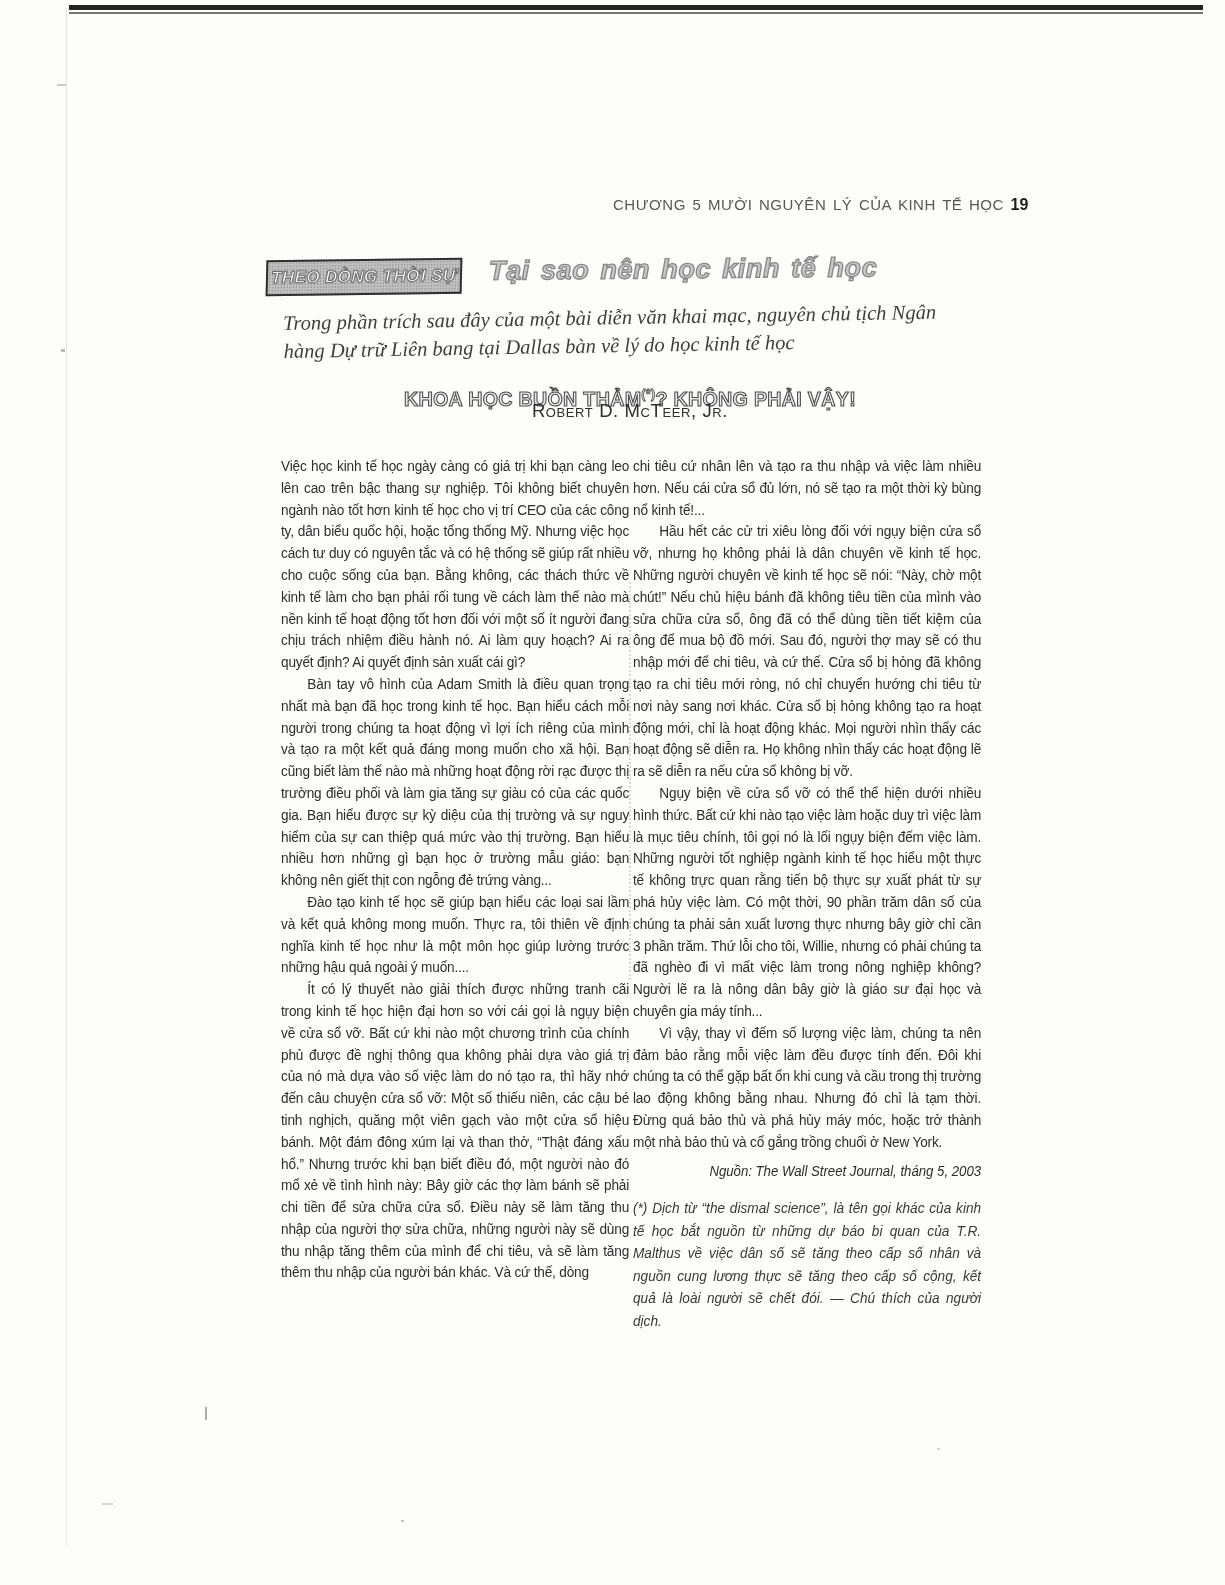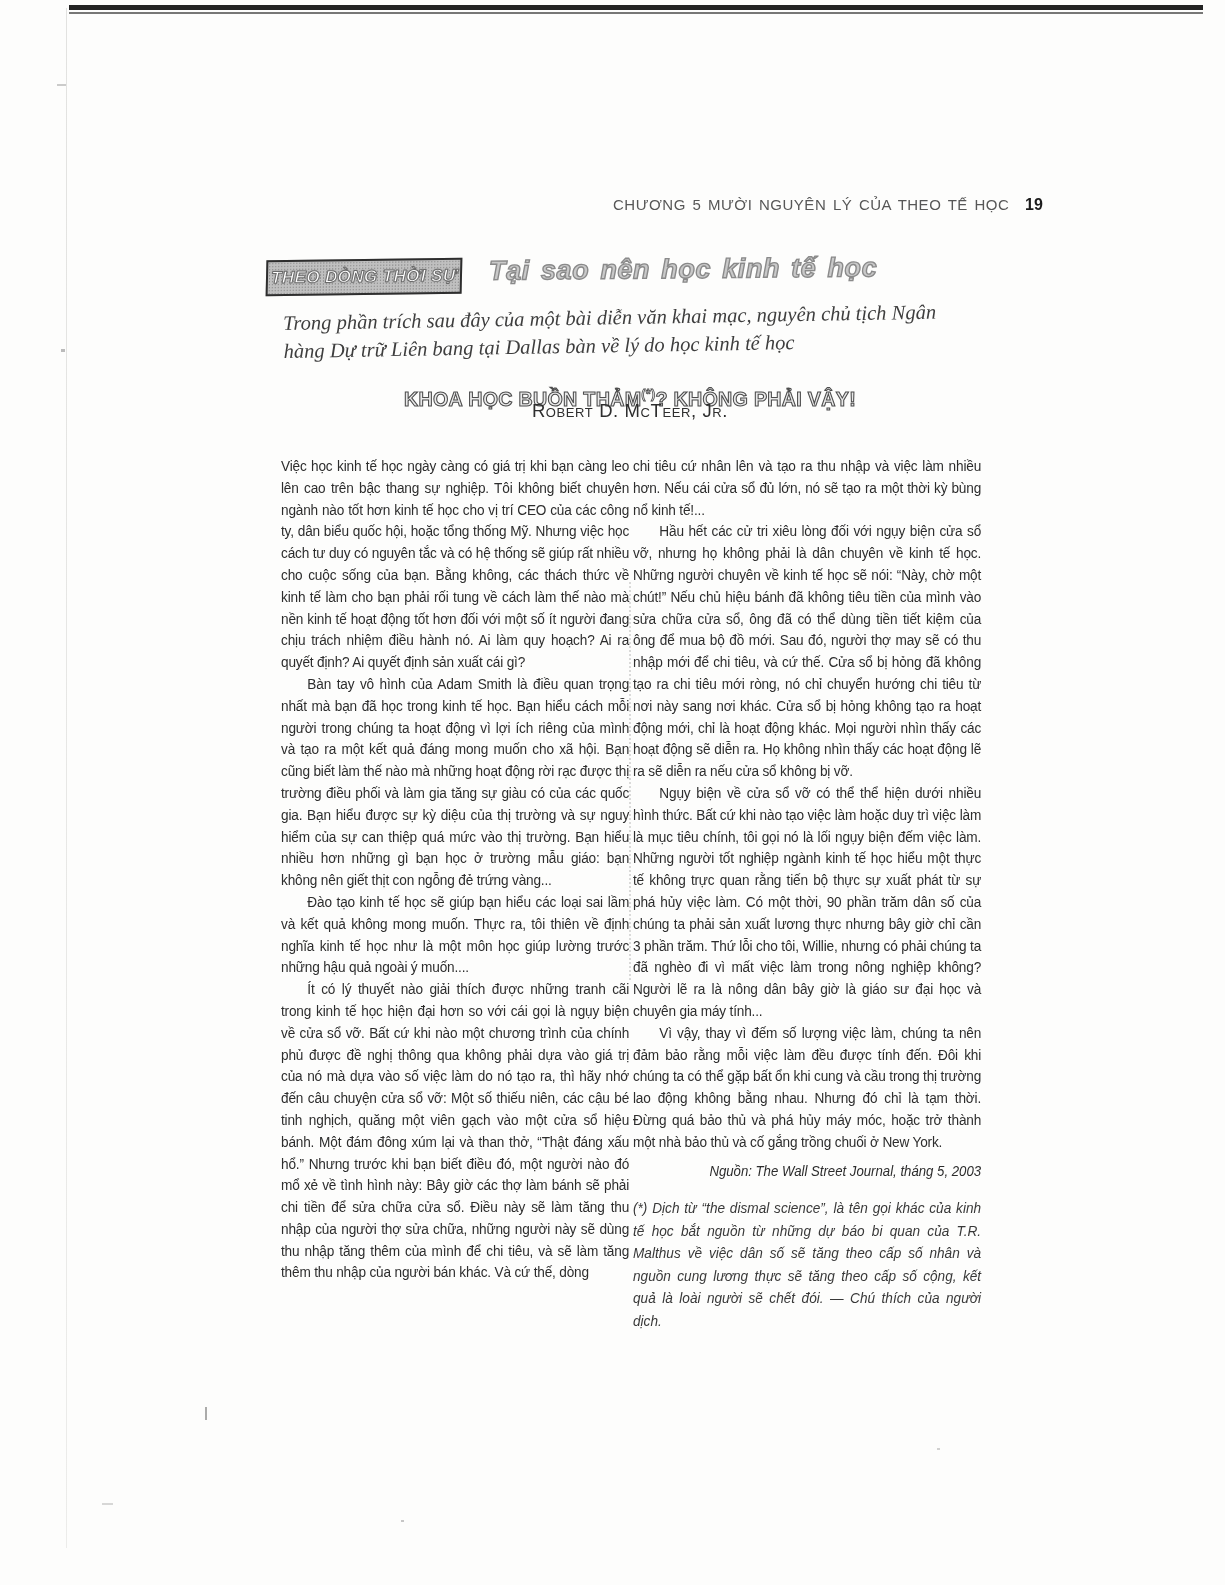--- a/index.html
+++ b/index.html
@@ -11,21 +11,21 @@
   .abs{position:absolute;}
   
   .top-rule{left:69px;top:5px;width:1134px;height:5px;background:#232323;}
   .top-rule2{left:69px;top:12px;width:1134px;height:2px;background:#4a4a4a;opacity:.75;}
   .page-edge{left:66px;top:8px;width:1px;height:1540px;background:linear-gradient(#e2e2e0,#ececea);}
   
   .running-header{
     left:613px;top:196px;width:400px;
     font-size:15px;color:#575757;letter-spacing:.5px;word-spacing:2px;white-space:nowrap;
   }
-  .running-header .pgnum{font-weight:bold;color:#1c1c1c;font-size:16px;margin-left:9px;letter-spacing:0;}
+  .running-header .pgnum{font-weight:bold;color:#1c1c1c;font-size:16px;letter-spacing:0;}
   
   .badge{
     left:266px;top:259px;width:196px;height:36px;
     background-color:#c0c0c0;
     background-image:radial-gradient(#8e8e8e .7px,transparent .9px);
     background-size:3px 3px;
     border:2px solid #2e2e2e;
     display:flex;align-items:center;justify-content:center;
     transform:rotate(-.7deg) skewX(-2deg);
     box-sizing:border-box;
@@ -95,21 +95,21 @@
 </style>
 </head>
 <body>
 
 <div class="abs top-rule"></div>
 <div class="abs top-rule2"></div>
 <div class="abs page-edge"></div>
 
 <div class="abs running-header">
   <span>CHƯƠNG 5</span>
-  <span>MƯỜI NGUYÊN LÝ CỦA THEO TẾ HỌC</span>
+  <span>MƯỜI NGUYÊN LÝ CỦA KINH TẾ HỌC</span>
   <span class="pgnum">19</span>
 </div>
 
 <div class="abs badge">
   <span>THEO DÒNG THỜI SỰ</span>
 </div>
 
 <div class="abs feature-heading">Tại sao nên học kinh tế học</div>
 
 <div class="abs intro">Trong phần trích sau đây của một bài diễn văn khai mạc, nguyên chủ tịch Ngân hàng Dự trữ Liên bang tại Dallas bàn về lý do học kinh tế học</div>

